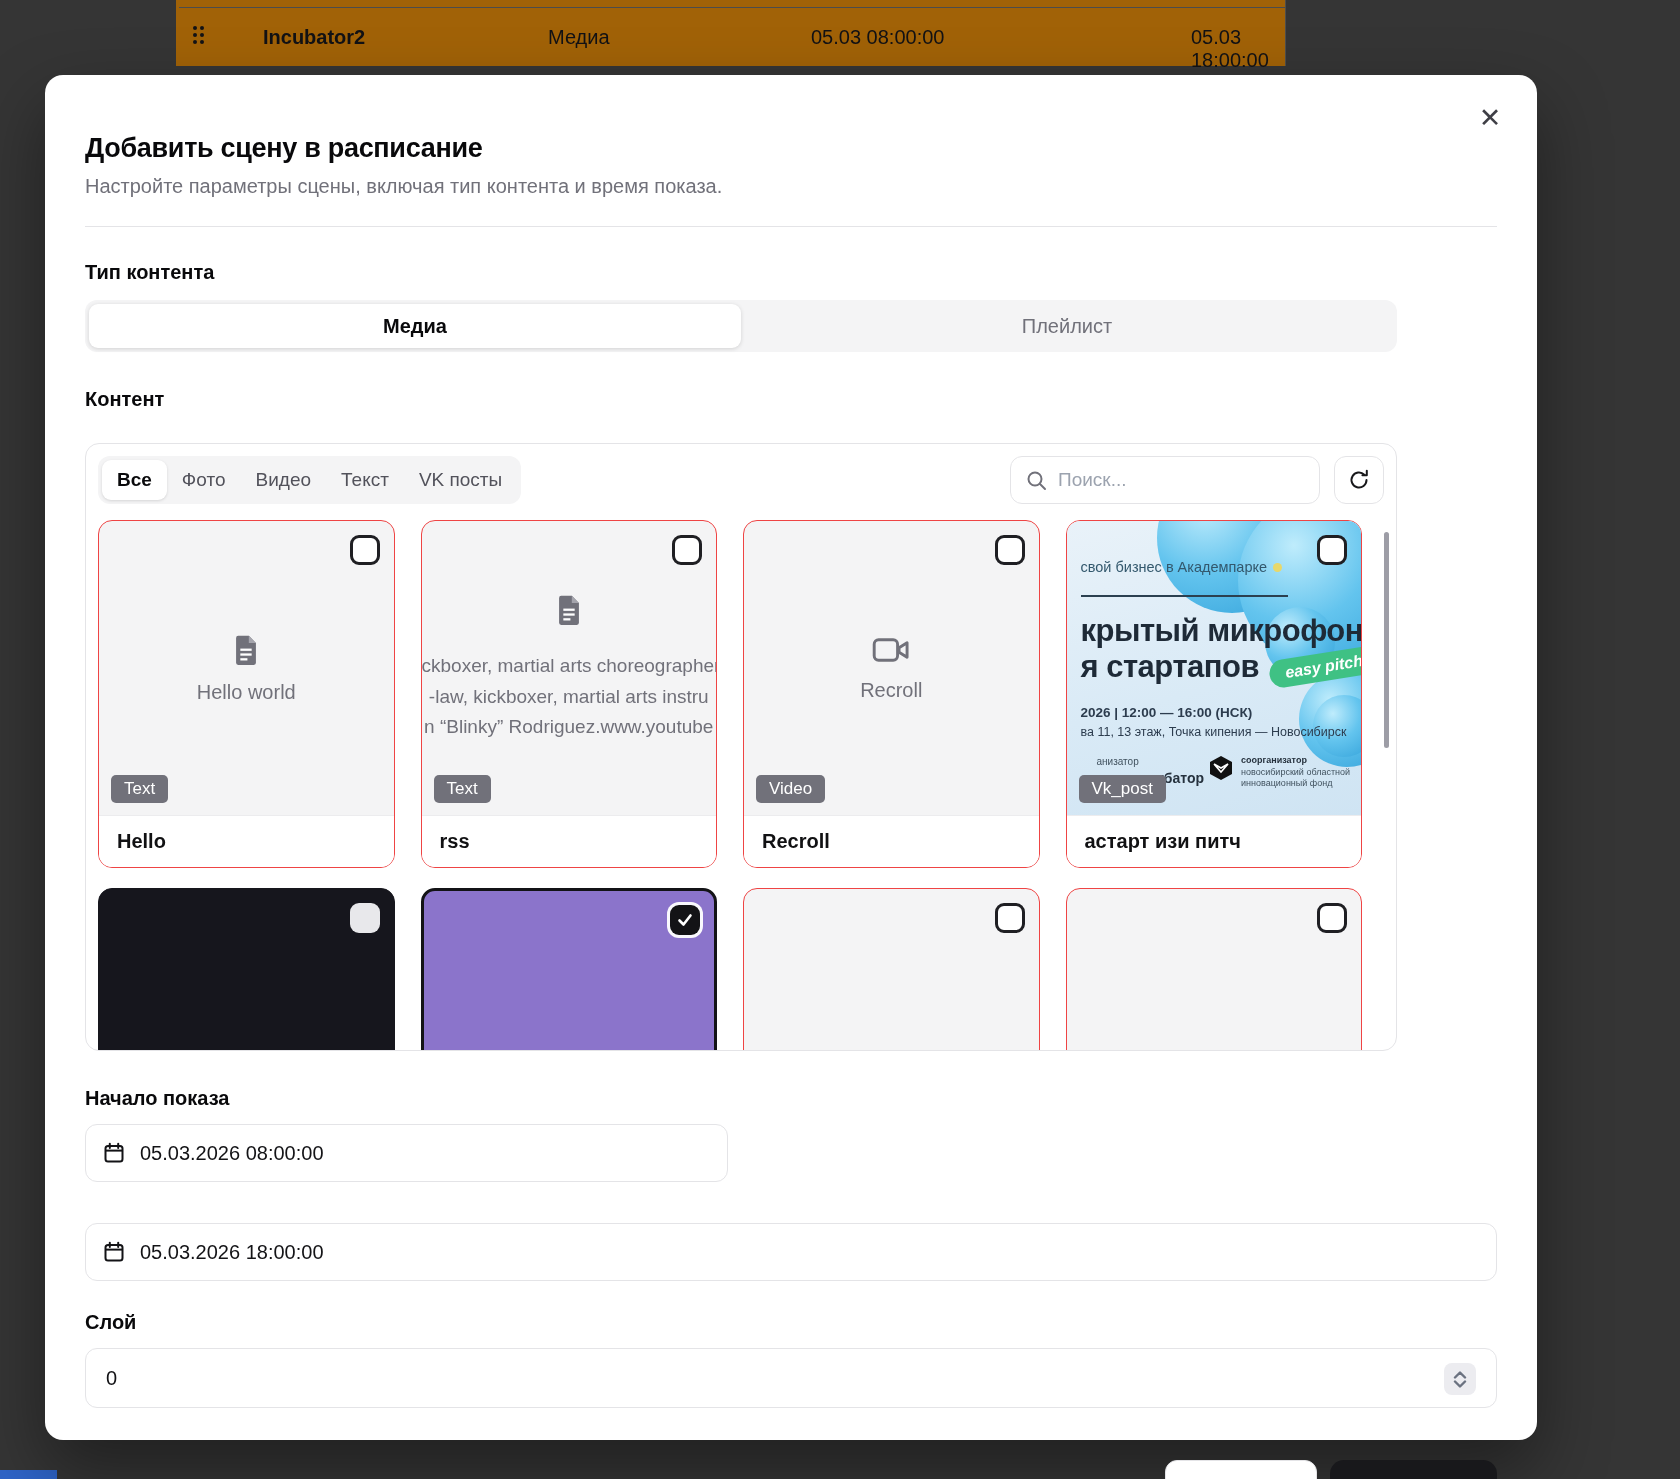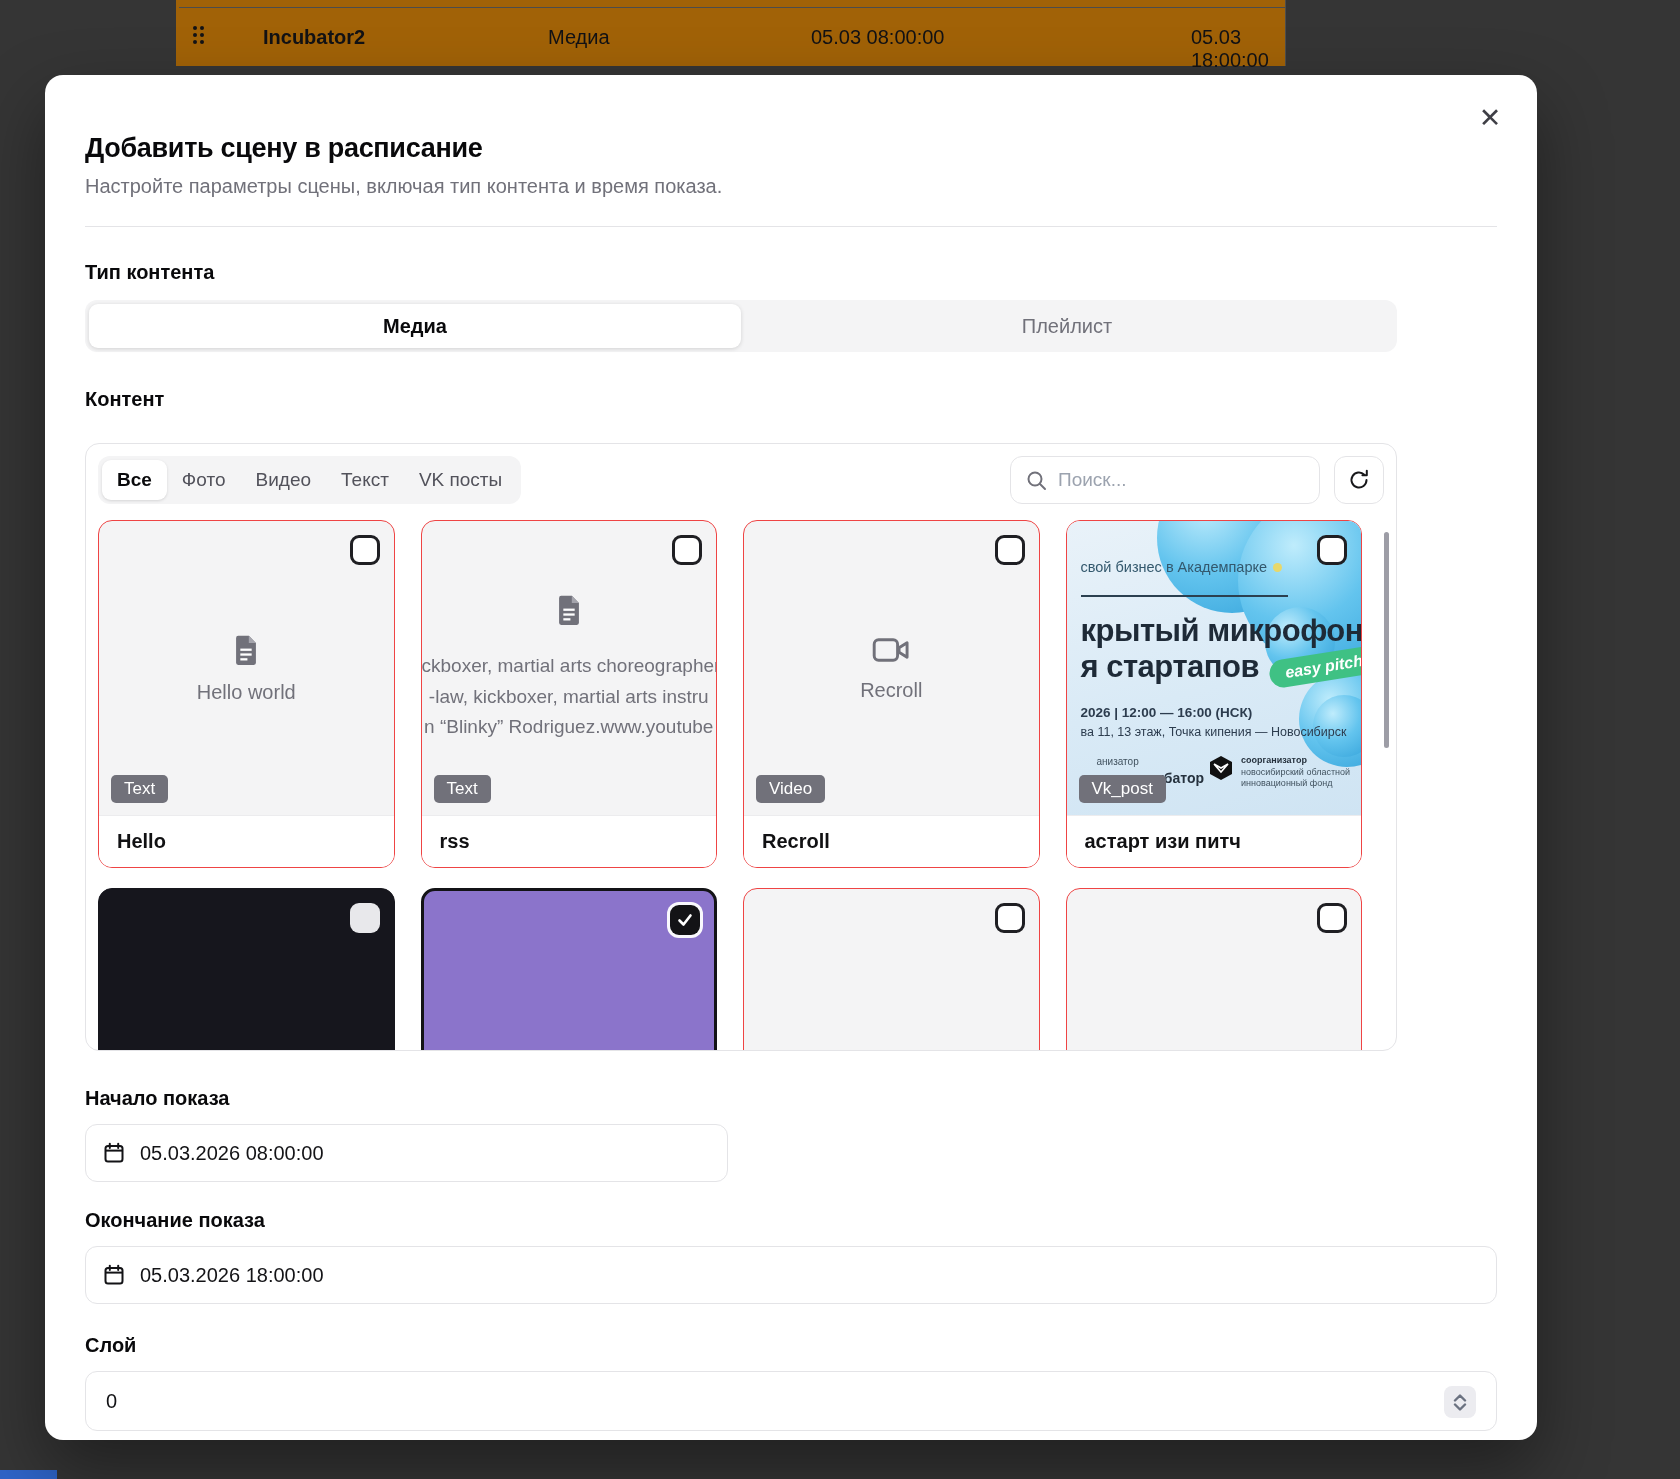--- a/index.html
+++ b/index.html
@@ -327,21 +327,20 @@
         <svg width="22" height="22" viewBox="0 0 22 22" fill="none">
           <rect x="2.5" y="4" width="17" height="15.5" rx="2.5" stroke="#131316" stroke-width="2"></rect>
           <line x1="6.8" y1="1.8" x2="6.8" y2="6" stroke="#131316" stroke-width="2" stroke-linecap="round"></line>
           <line x1="15.2" y1="1.8" x2="15.2" y2="6" stroke="#131316" stroke-width="2" stroke-linecap="round"></line>
           <line x1="2.5" y1="8.6" x2="19.5" y2="8.6" stroke="#131316" stroke-width="2"></line>
         </svg>
         <span>05.03.2026 08:00:00</span>
       </div>
     </div>
     <div class="sched-col-r">
-      <div class="sec-label">Окончание показа</div>
       <div class="input-box">
         <svg width="22" height="22" viewBox="0 0 22 22" fill="none">
           <rect x="2.5" y="4" width="17" height="15.5" rx="2.5" stroke="#131316" stroke-width="2"></rect>
           <line x1="6.8" y1="1.8" x2="6.8" y2="6" stroke="#131316" stroke-width="2" stroke-linecap="round"></line>
           <line x1="15.2" y1="1.8" x2="15.2" y2="6" stroke="#131316" stroke-width="2" stroke-linecap="round"></line>
           <line x1="2.5" y1="8.6" x2="19.5" y2="8.6" stroke="#131316" stroke-width="2"></line>
         </svg>
         <span>05.03.2026 18:00:00</span>
       </div>
     </div>

